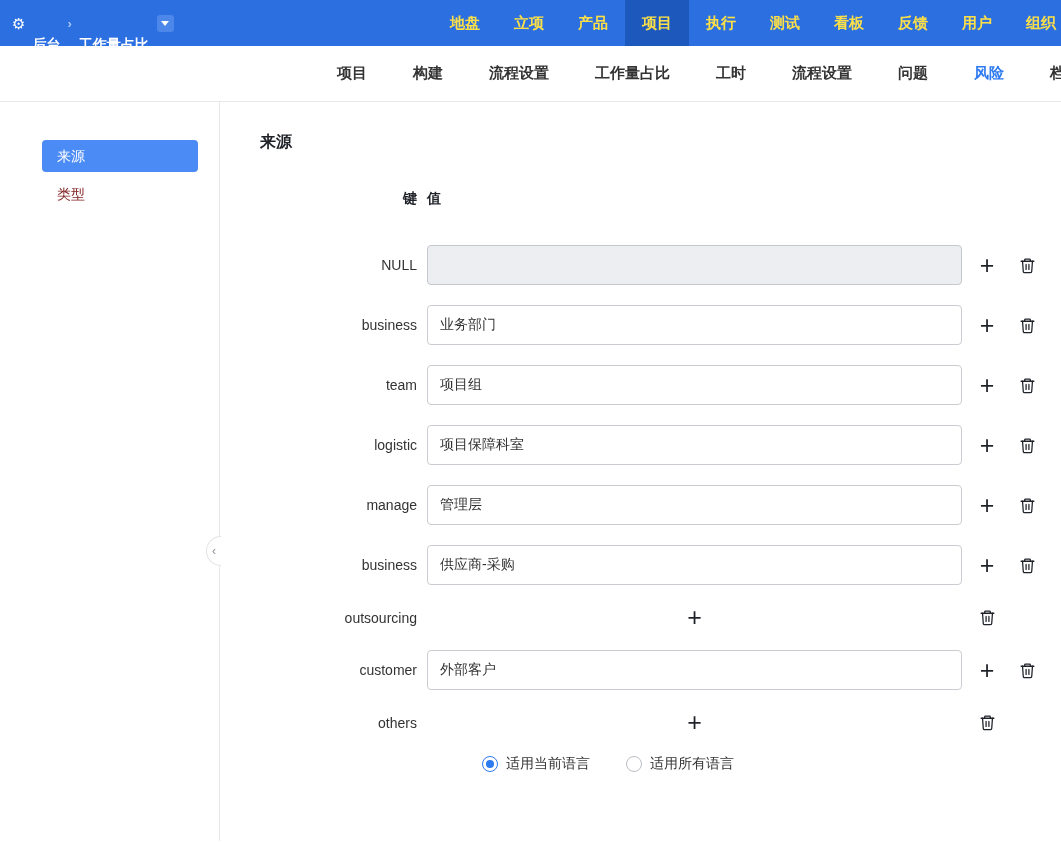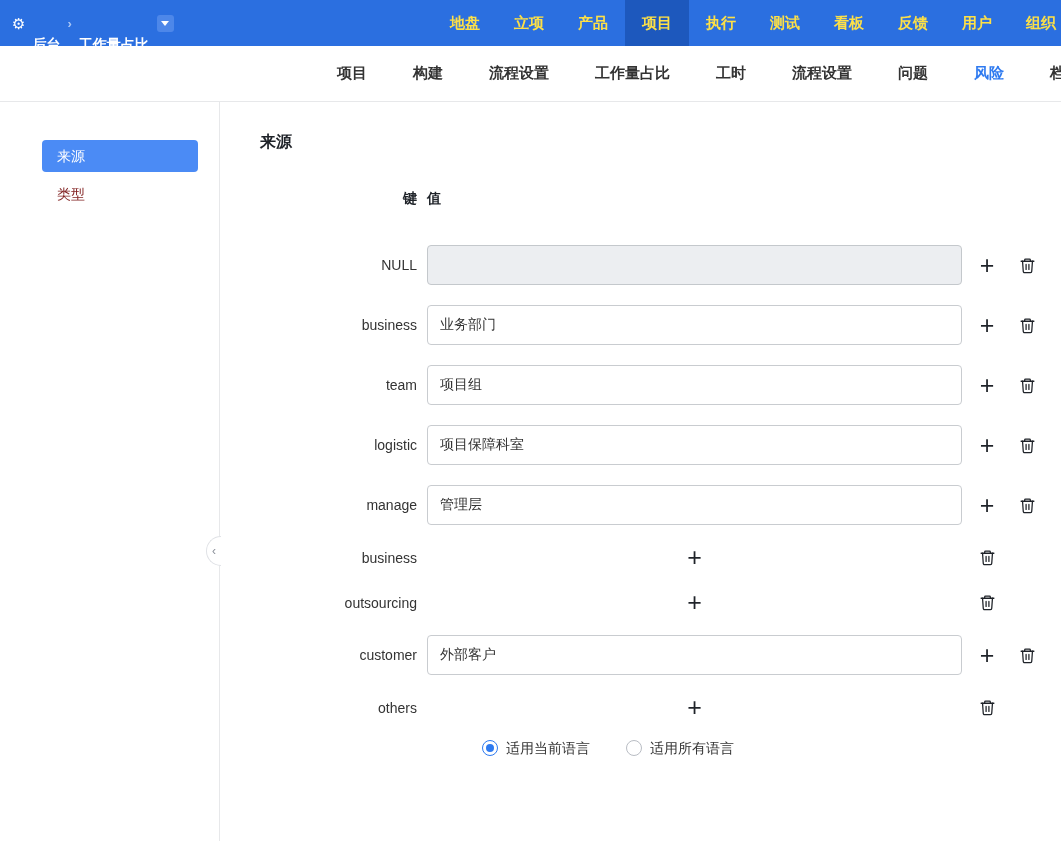--- a/index.html
+++ b/index.html
@@ -53,21 +53,21 @@
   .kv-row { margin-bottom:20px; }
   .val-input {
     width:100%; height:40px; border:1px solid #c9ccd0; border-radius:4px;
     padding:0 12px; font-size:14px; color:#333; background:#fff; outline:none;
   }
   .val-input.disabled, .val-input:disabled { background:#eceef1; border-color:#c4c8cc; }
   .plus-btn { justify-self:center; background:none; border:none; cursor:pointer; font-size:25px; font-weight:400; color:#1f2329; line-height:1; padding:0; }
   .trash-btn { justify-self:center; background:none; border:none; cursor:pointer; color:#1f2329; display:flex; padding:0; }
 
   .radio-row { display:flex; align-items:center; gap:36px; padding-left:222px; margin-top:11px; }
-  .radio-opt { display:flex; gap:8px; cursor:pointer; }
+  .radio-opt { display:flex; align-items:center; gap:8px; cursor:pointer; }
   .radio { width:16px; height:16px; border:1px solid #b9bdc4; border-radius:50%; background:#fff; position:relative; flex:0 0 16px; }
   .radio.checked { border-color:var(--accent-blue,#2e7af0); }
   .radio.checked::after { content:""; position:absolute; inset:3px; background:var(--accent-blue,#2e7af0); border-radius:50%; }
   .radio-label { font-size:14px; color:#333; white-space:nowrap; }
 </style>
 </head>
 <body>
 
 <header class="topbar">
   <div class="crumbs">
@@ -221,20 +221,23 @@
               <path d="M3 6h18"></path>
               <path d="M8 6V4.2a1.2 1.2 0 0 1 1.2-1.2h5.6A1.2 1.2 0 0 1 16 4.2V6"></path>
               <path d="M5 6l1 14.2A1.8 1.8 0 0 0 7.8 22h8.4a1.8 1.8 0 0 0 1.8-1.8L19 6"></path>
               <path d="M10 10.5v7M14 10.5v7"></path>
             </svg>
           </button>
         </div>
 
         <div class="kv-row kv-grid">
           <div class="key-col">business</div>
+          <div class="val-col">
+            <input class="val-input" type="text" value="供应商-采购" style="">
+          </div>
           <button class="plus-btn">+</button>
           <button class="trash-btn">
             <svg width="17" height="17" viewBox="0 0 24 24" fill="none" stroke="currentColor" stroke-width="1.8" stroke-linecap="round" stroke-linejoin="round">
               <path d="M3 6h18"></path>
               <path d="M8 6V4.2a1.2 1.2 0 0 1 1.2-1.2h5.6A1.2 1.2 0 0 1 16 4.2V6"></path>
               <path d="M5 6l1 14.2A1.8 1.8 0 0 0 7.8 22h8.4a1.8 1.8 0 0 0 1.8-1.8L19 6"></path>
               <path d="M10 10.5v7M14 10.5v7"></path>
             </svg>
           </button>
         </div>

